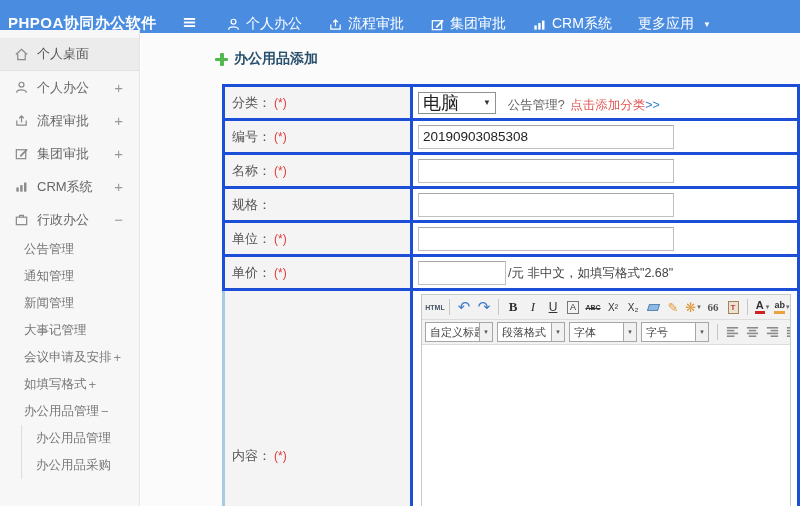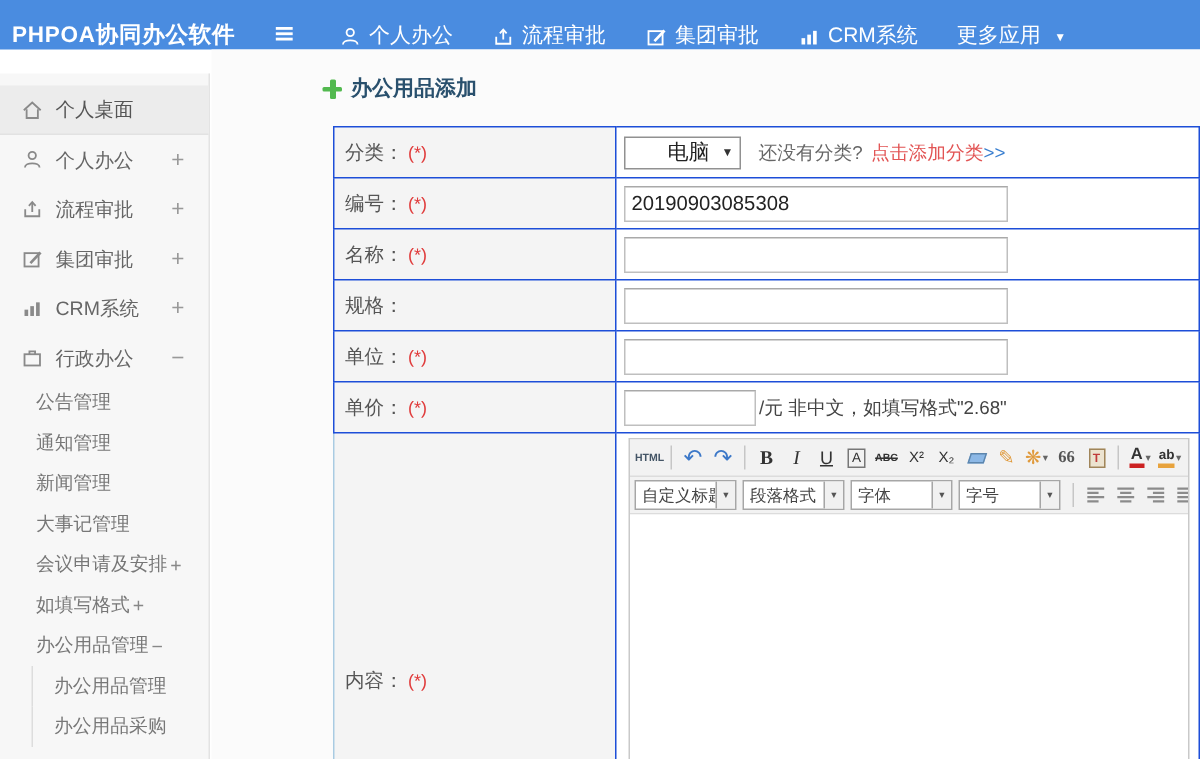--- a/index.html
+++ b/index.html
@@ -13,55 +13,55 @@
     background:#4a8ce0; color:#fff; display:flex; align-items:flex-end; }
   .logo { font-size:15px; font-weight:bold; padding-left:8px; width:178px; letter-spacing:.5px; }
   .hamburger { width:22px; height:22px; display:flex; align-items:center; justify-content:center; cursor:pointer; margin-right:26px; }
   .hamburger svg { width:17px; height:15px; }
   #topnav { display:flex; align-items:center; }
   .navitem { display:flex; align-items:center; gap:5px; color:#fff; font-size:14px;
     margin-right:26px; cursor:pointer; text-decoration:none; white-space:nowrap; }
   .navitem .icn svg { width:15px; height:15px; display:block; }
   .navcaret { font-size:8px; margin-left:4px; }
   
-  #sidebar { position:absolute; top:49px; left:0; bottom:0; width:140px;
+  #sidebar { position:absolute; top:30px; left:0; bottom:0; width:140px;
     background:#f7f7f7; border-right:1px solid #e3e3e3; padding-top:8px; color:#666; }
   .sitem { display:flex; align-items:center; cursor:pointer; position:relative; }
   .sitem .icn { display:flex; margin-right:8px; color:#8a8a8a; }
   .sitem .icn svg { width:15px; height:15px; }
   .lv1 { height:33px; padding-left:14px; font-size:13px; }
   .lv1.active { background:#ececec; border-bottom:1px solid #e2e2e2; color:#555; }
   .lv2 { height:27px; padding-left:24px; font-size:12.5px; color:#777;text-align:right; }
   .lv3 { height:27px; margin-left:21px; border-left:1px solid #ddd; padding-left:14px; font-size:12.5px; color:#777; }
   .expand-right { position:absolute; right:16px; color:#999; font-size:15px; font-weight:300; }
   .expand-inline { margin-left:2px; color:#888; font-size:13px; }
   
   #main { position:absolute; top:33px; left:141px; right:0; bottom:0; background:#fbfbfb; }
   .title-row { display:flex; align-items:center; margin:17px 0 0 74px; gap:6px; }
   .add-icon { position:relative; width:13px; height:13px; display:inline-block; }
   .add-icon i { position:absolute; background:#52b94f; border-radius:1px; }
   .add-icon .ph { left:0; top:5px; width:13px; height:3.5px; }
   .add-icon .pv { left:5px; top:0; width:3.5px; height:13px; }
   .page-title { font-size:14px; font-weight:bold; color:#29506d; }
   
   table.form { border-collapse:collapse; position:absolute; left:81px; top:51px; width:578px; table-layout:fixed; }
-  table.form td { border:1px solid #1d4ed8; vertical-align:middle; }
+  table.form td { border:3px solid #1d4ed8; vertical-align:middle; }
   td.lbl { width:188px; background:#f4f4f4; padding-left:7px; font-size:13px; color:#555; }
   td.val { background:#fff; padding-left:5px; }
   tr.r34 { height:34px; }
   tr.content { height:330px; }
   tr.content td.lbl { border-left-color:#a9cbe2; }
   .req { color:#e03c3c; margin-left:3px; font-size:12px; }
   input.txt { width:256px; height:24px; border:1px solid #bfbfbf; border-top-color:#a9a9a9;
     padding:0 4px; font-size:13.5px; color:#222; font-family:inherit; background:#fff; }
   input.txt.small { width:88px; }
   .suffix { font-size:12.5px; color:#444; margin-left:2px; }
   .select-box { display:inline-flex; align-items:center; justify-content:space-between;
     width:78px; height:22px; border:1px solid #919191; background:#fff; padding:0 4px; cursor:pointer; }
-  .select-box .sval { font-size:14px; color:#222;margin-left:24px; }
+  .select-box .sval { font-size:18px; color:#222; }
   .select-box .caret { font-size:8px; color:#333; }
   .hint { font-size:12.5px; color:#666; margin-left:8px; }
   a.addcat { font-size:12.5px; color:#e25454; text-decoration:none; cursor:pointer; margin-left:2px; }
   a.addcat .arrows { color:#3a7fd0; }
   
   .editor { margin:3px; width:calc(100% - 9px); height:324px; border:1px solid #c9c9c9;
     display:flex; flex-direction:column; background:#fff; }
   .tbar { background:#f2f2f2; display:flex; align-items:center; padding:2px 3px; height:25px;
     border-bottom:1px solid #dcdcdc; overflow:hidden; flex-shrink:0; }
   .tbtn { width:20px; height:20px; display:inline-flex; align-items:center; justify-content:center;
@@ -259,21 +259,21 @@
 
   <table class="form">
     <tbody>
         <tr class="r34">
       <td class="lbl"><span>分类：</span><span class="req">(*)</span></td>
       <td class="val">
         <span class="select-box">
           <span class="sval">电脑</span>
           <span class="caret">▼</span>
         </span>
-        <span class="hint">还没有分类?</span>
+        <span class="hint">公告管理?</span>
         <a class="addcat"><span>点击添加分类</span><span class="arrows">&gt;&gt;</span></a>
       </td>
     </tr>
     <tr class="r34">
       <td class="lbl"><span>编号：</span><span class="req">(*)</span></td>
       <td class="val"><input class="txt" type="text" value="20190903085308" style=""></td>
     </tr>
     <tr class="r34">
       <td class="lbl"><span>名称：</span><span class="req">(*)</span></td>
       <td class="val"><input class="txt" type="text" value="" style=""></td>

